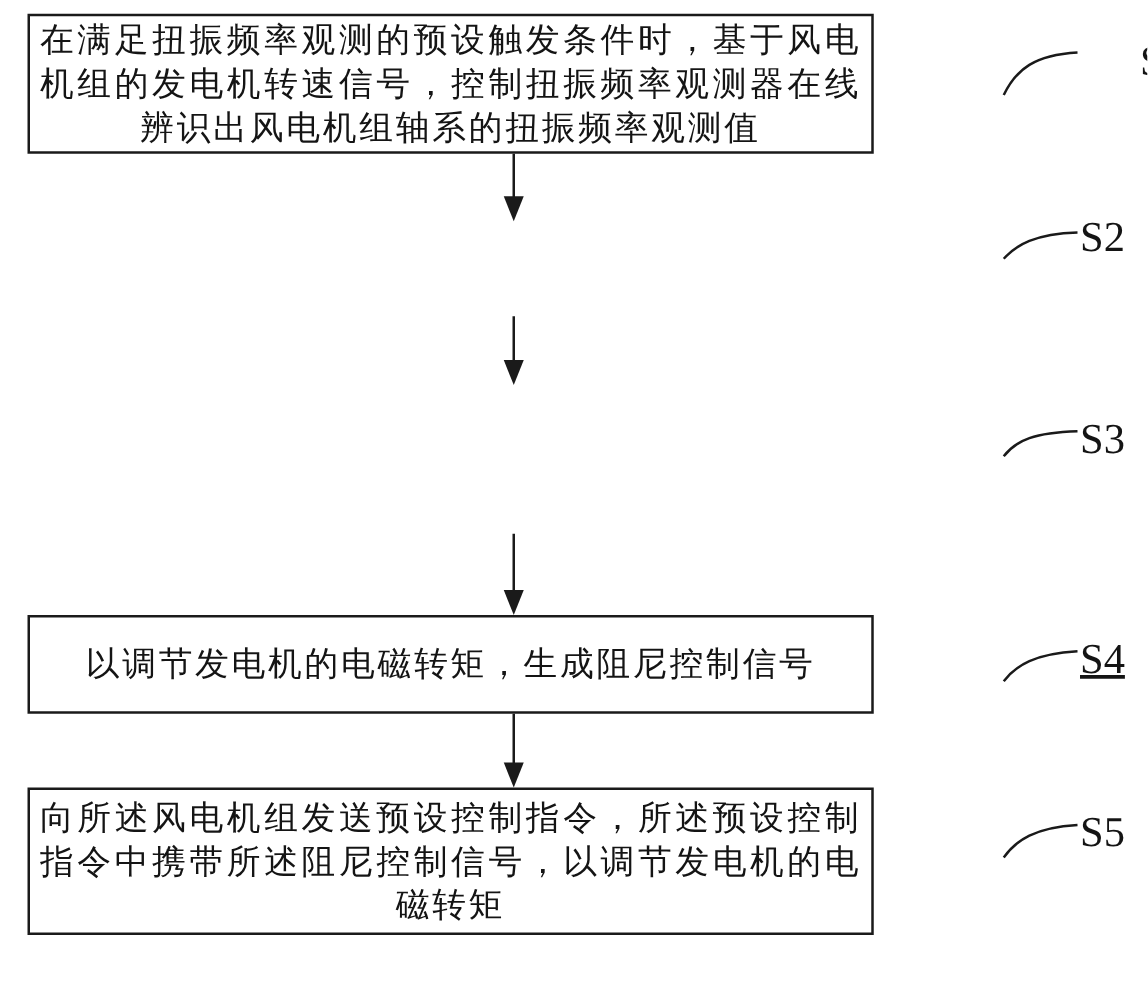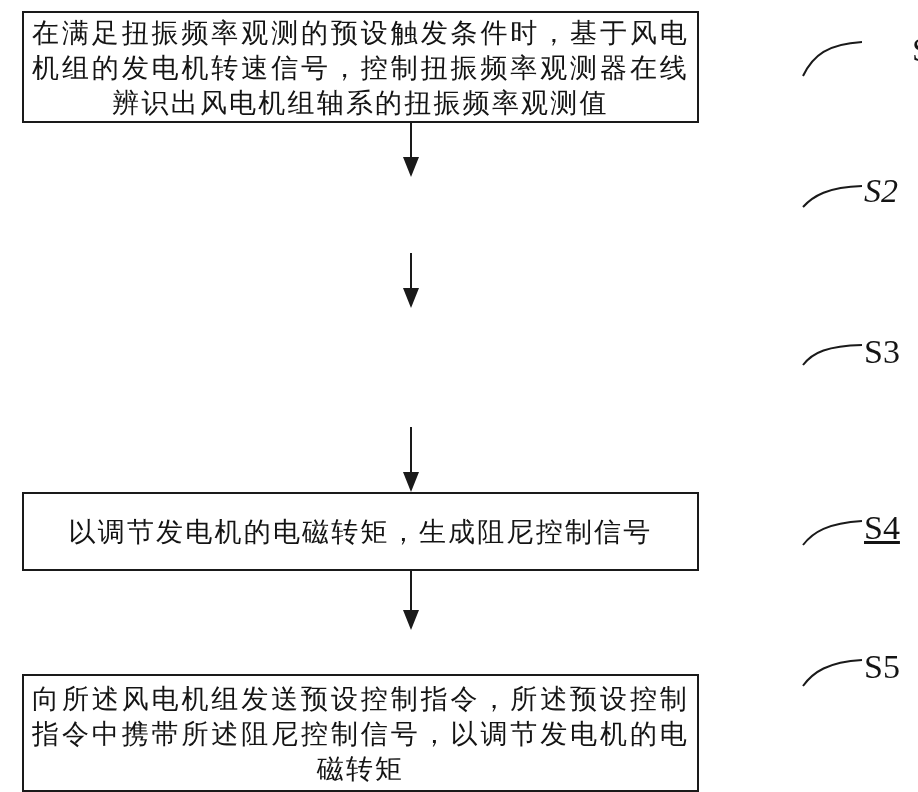--- a/index.html
+++ b/index.html
@@ -35,21 +35,21 @@
     line-height: 35px;
     letter-spacing: 2.2px;
     text-align: justify;
     text-align-last: center;
     color: #141414;
   }
   .box-1 { top: 11px;  height: 112px; }
   .box-2 { top: 177px; height: 76px;  }
   .box-3 { top: 308px; height: 119px; }
   .box-4 { top: 492px; height: 79px;  }
-  .box-5 { top: 630px; height: 118px; margin-top: 44px; }
+  .box-5 { top: 630px; height: 118px; }
 
   .overlay {
     position: absolute;
     left: 0;
     top: 0;
     width: 918px;
     height: 792px;
     pointer-events: none;
   }
 
@@ -58,21 +58,21 @@
     left: 864px;
     width: 52px;
     font-family: "Liberation Serif", "DejaVu Serif", serif;
     font-size: 34px;
     line-height: 34px;
     color: #141414;
     text-align: left;
     white-space: nowrap;
   }
   .label-s1 { top: 33px; margin-left: 48px;  }
-  .label-s2 { top: 174px; font-style: italic; }
+  .label-s2 { top: 174px; }
   .label-s3 { top: 335px; }
   .label-s4 { top: 511px; text-decoration: underline; }
   .label-s5 { top: 650px; }
 </style>
 </head>
 <body>
 
 <div class="canvas">
 
   <div class="flow-box box-1">

